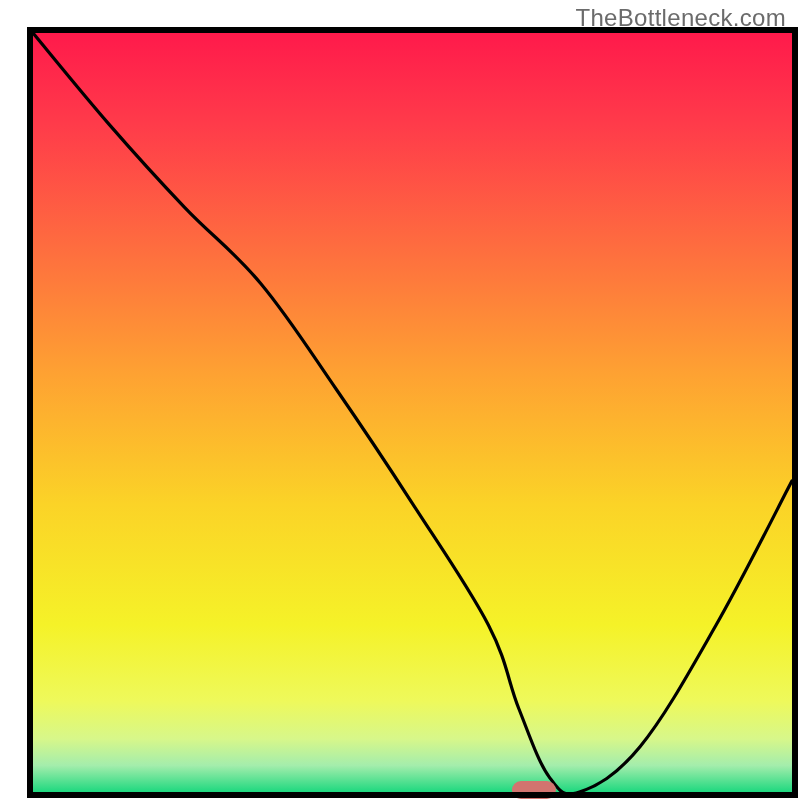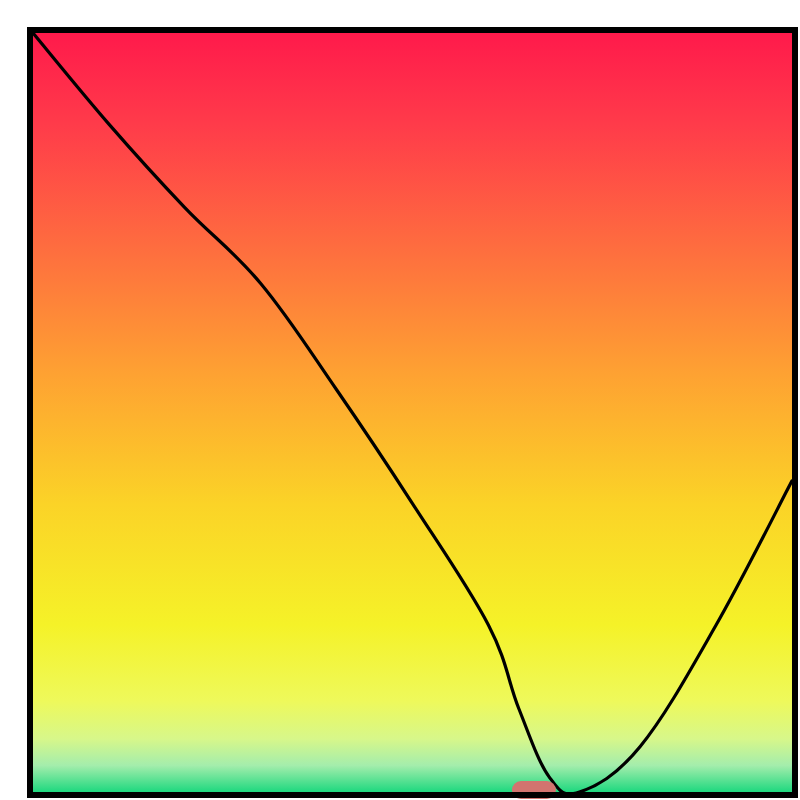--- a/index.html
+++ b/index.html
@@ -29,20 +29,21 @@
   svg {
     position: absolute;
     top: 0;
     left: 0;
   }
 </style>
 </head>
 <body>
 
 <div class="stage">
+  <div class="watermark">TheBottleneck.com</div>
 
   <svg id="chart-svg" width="800" height="800" viewBox="0 0 800 800">
     <defs>
       <linearGradient id="bg-grad" x1="0" y1="0" x2="0" y2="1">
           <stop offset="0%" stop-color="#ff1a4b"></stop>
           <stop offset="12%" stop-color="#ff3b4a"></stop>
           <stop offset="28.000000000000004%" stop-color="#fe6c3f"></stop>
           <stop offset="45%" stop-color="#fea232"></stop>
           <stop offset="62%" stop-color="#fbd327"></stop>
           <stop offset="78%" stop-color="#f5f228"></stop>

